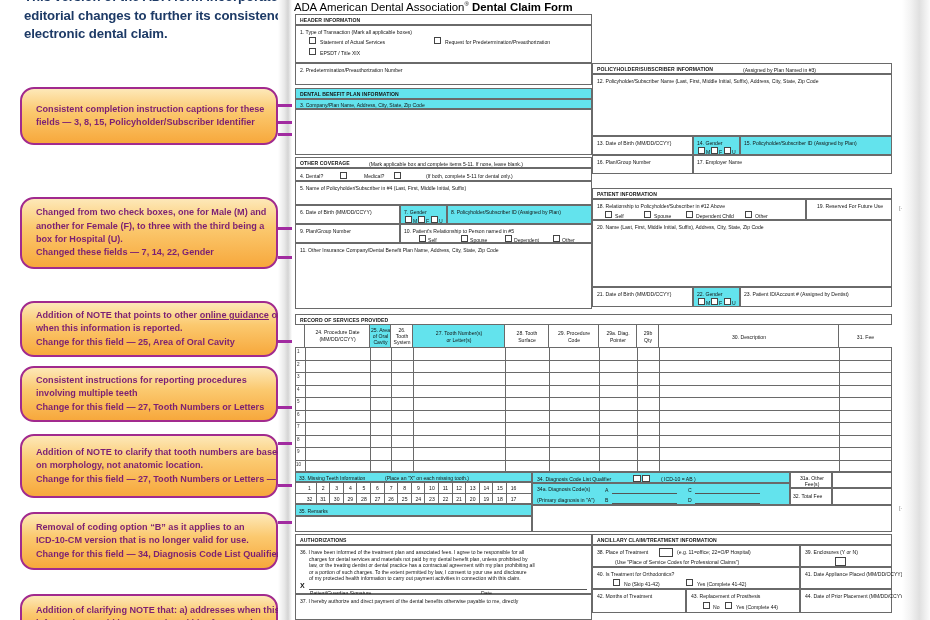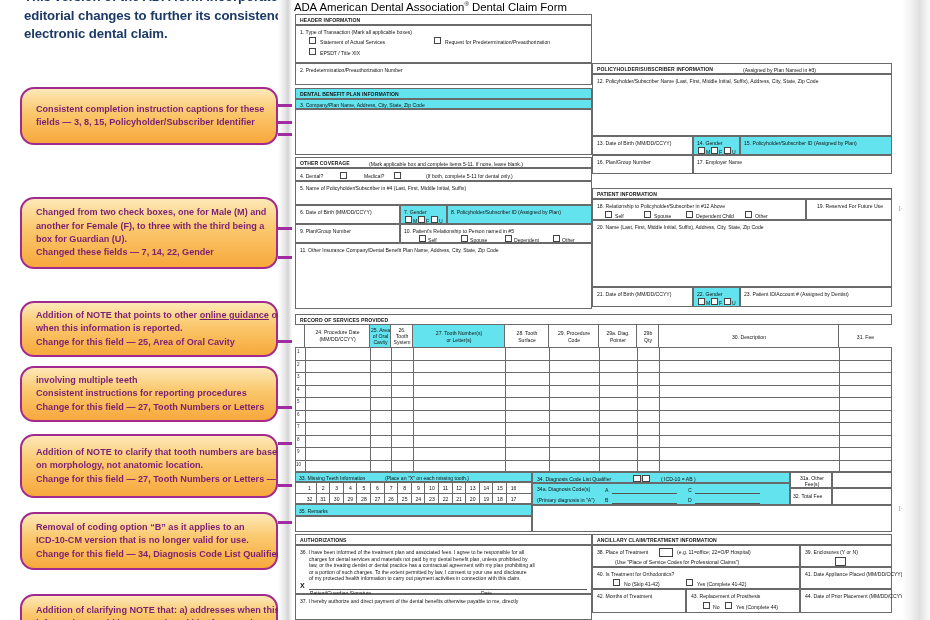--- a/index.html
+++ b/index.html
@@ -79,21 +79,21 @@
     line-height:1.22;
   }
 
   #form-title {
     position:absolute; left:2px; top:1px; width:600px; height:13px;
     font-size:11.4px; color:#000; white-space:nowrap;
   }
   #form-title .ada { font-weight:normal; letter-spacing:-0.2px; }
   #form-title .mid { font-weight:normal; }
   #form-title .sup { font-size:6px; vertical-align:super; }
-  #form-title .dcf { font-weight:normal; }
+  #form-title .dcf { font-weight:bold; }
 
   .bx { position:absolute; border:0.7px solid #6a6a6a; background:#fff; }
   .bx.nb { border:none; }
   .hdr { font-weight:bold; font-size:6.6px; letter-spacing:0.1px; }
   .sub { font-weight:normal; font-size:5.2px; }
   .cy { background:#63e3ed; }
   .lbl { position:absolute; font-size:5.1px; white-space:nowrap; color:#141414; }
   .lblc { position:absolute; font-size:5.1px; color:#141414; text-align:center; line-height:1.25;}
   .cb { position:absolute; border:0.7px solid #444; background:#fff; width:7px; height:7px; }
   .vline { position:absolute; background:#6a6a6a; width:0.7px; }
@@ -117,33 +117,33 @@
   </div>
 
   <div class="callout" style="top:87px;height:58px;">
     <div class="line">Consistent completion instruction captions for these</div>
     <div class="line">fields — 3, 8, 15, Policyholder/Subscriber Identifier</div>
   </div>
 
   <div class="callout" style="top:197px;height:72px;">
     <div class="line">Changed from two check boxes, one for Male (M) and</div>
     <div class="line">another for Female (F), to three with the third being a</div>
-    <div class="line">box for Guardian (U).</div>
+    <div class="line">box for Hospital (U).</div>
     <div class="line">Changed these fields — 7, 14, 22, Gender</div>
   </div>
 
   <div class="callout" style="top:301px;height:56px;">
     <div class="line"><span>Addition of NOTE that points to other </span><span class="u">online guidance</span><span> on</span></div>
     <div class="line">when this information is reported.</div>
     <div class="line">Change for this field — 25, Area of Oral Cavity</div>
   </div>
 
   <div class="callout" style="top:366px;height:56px;">
+    <div class="line">Consistent instructions for reporting procedures</div>
     <div class="line">involving multiple teeth</div>
-    <div class="line">Consistent instructions for reporting procedures</div>
     <div class="line">Change for this field — 27, Tooth Numbers or Letters</div>
   </div>
 
   <div class="callout" style="top:434px;height:64px;">
     <div class="line">Addition of NOTE to clarify that tooth numbers are based</div>
     <div class="line">on morphology, not anatomic location.</div>
     <div class="line">Change for this field — 27, Tooth Numbers or Letters —</div>
   </div>
 
   <div class="callout" style="top:512px;height:58px;">

